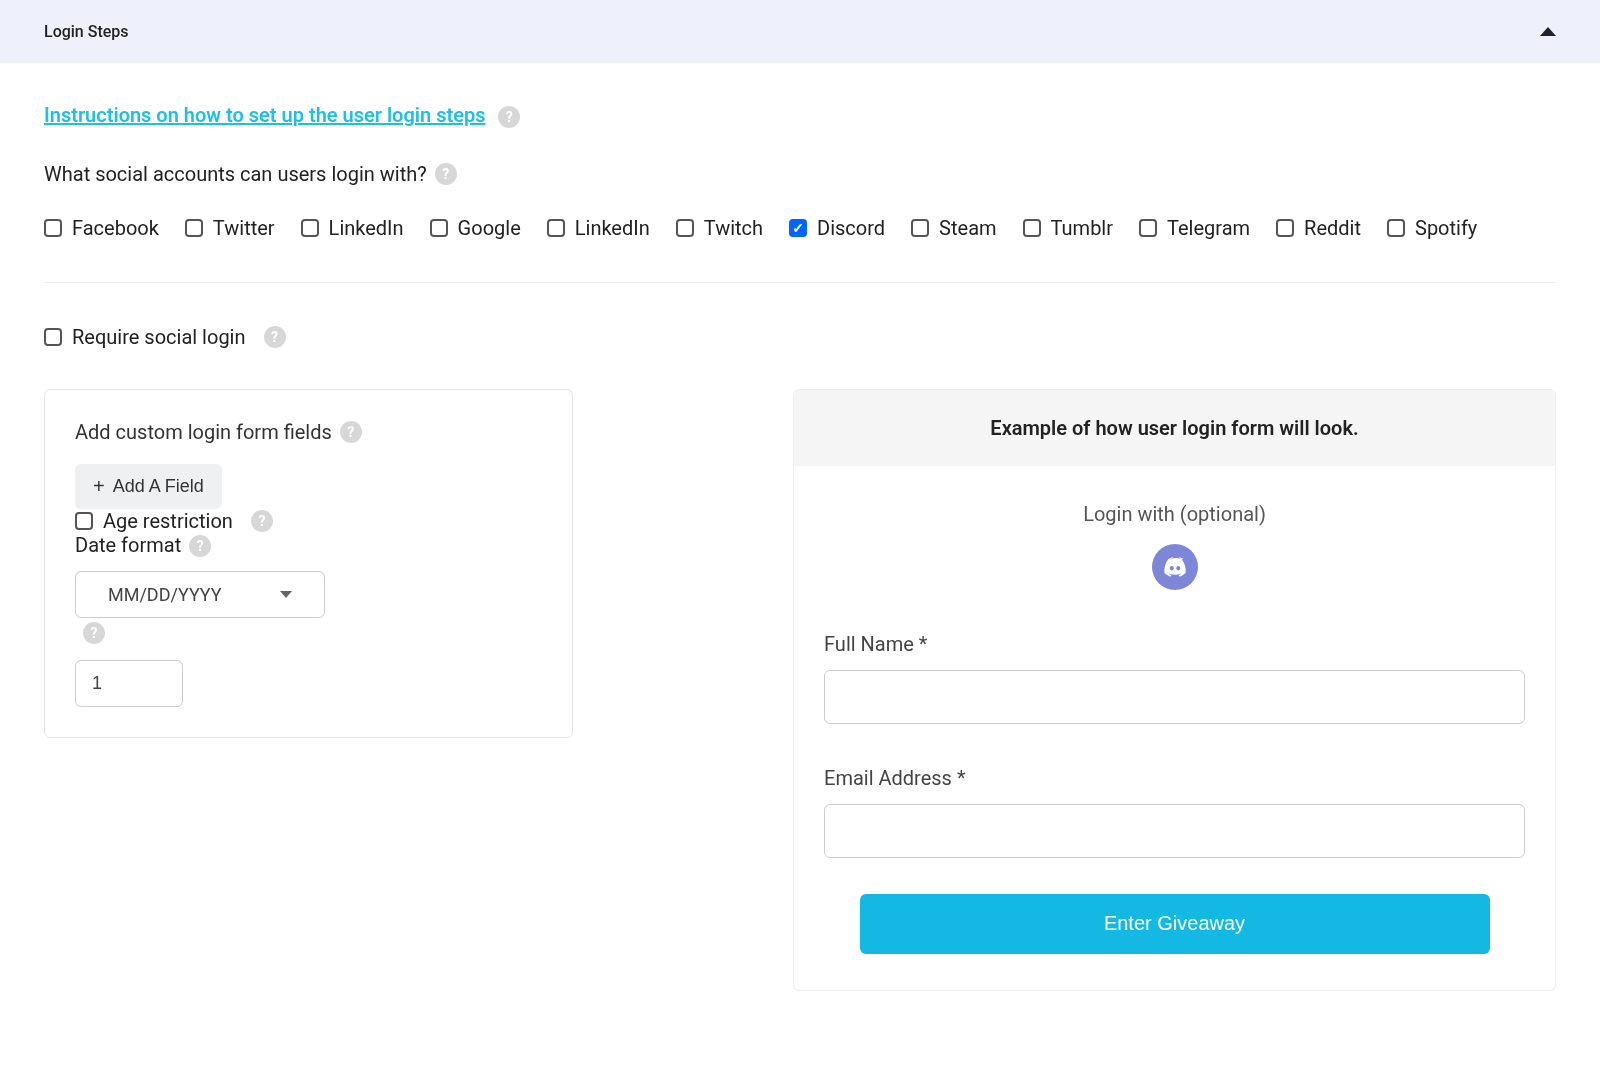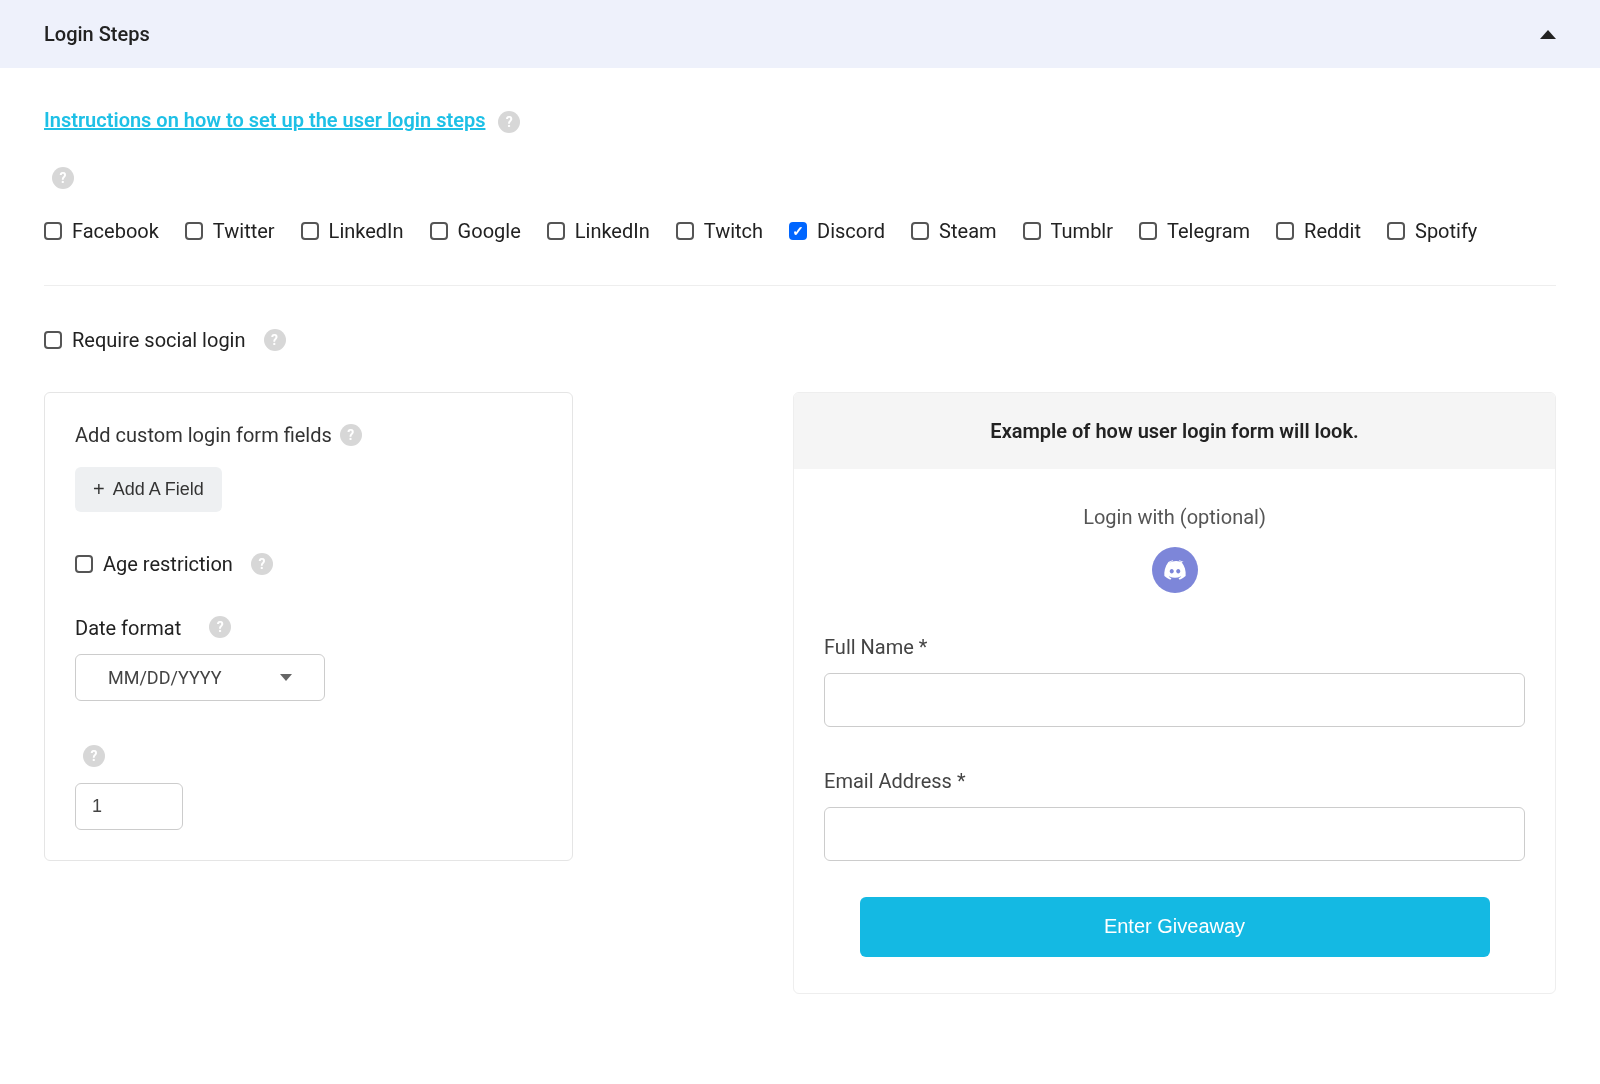--- a/index.html
+++ b/index.html
@@ -1,36 +1,36 @@
 <!DOCTYPE html>
 <html><head>
 <meta charset="utf-8">
 <style>
 * { box-sizing: border-box; margin: 0; padding: 0; }
 body { font-family: -apple-system, BlinkMacSystemFont, "Segoe UI", Roboto, Helvetica, Arial, sans-serif; color: #222; background:#fff; font-size:19px; }
 .wrap { width:1600px; }
 .hdr { background:#eef1fb; padding: 22px 44px; display:flex; justify-content:space-between; align-items:center; }
-.hdr-title { font-size:20px; font-weight:500; color:#222; }
+.hdr-title { font-size:16px; font-weight:500; color:#222; }
 .caret-up { width:0; height:0; border-left:8px solid transparent; border-right:8px solid transparent; border-bottom:9px solid #222; }
 .content { padding: 40px 44px; }
 .link { color:#1ec0e6; font-weight:600; font-size:20px; }
 .qmark { display:inline-flex; align-items:center; justify-content:center; width:22px; height:22px; border-radius:50%; background:#d7d7d7; color:#fff; font-size:14px; font-weight:700; margin-left:8px; vertical-align:middle; }
 .section-label { font-size:20px; color:#222; margin-top:34px; display:flex; align-items:center; }
 .checkrow { display:flex; flex-wrap:wrap; gap:38px 26px; margin-top:30px; }
 .chk { display:flex; align-items:center; gap:10px; font-size:20px; color:#222; }
 .box { width:18px; height:18px; border:2px solid #555; border-radius:4px; display:inline-flex; align-items:center; justify-content:center; background:#fff; }
 .box.checked { background:#0066ff; border-color:#0066ff; }
 .box.checked::after { content:"✓"; color:#fff; font-size:14px; font-weight:900; line-height:1; }
 hr.div { border:none; border-top:1px solid #eee; margin:42px 0; }
 .two { display:flex; gap:220px; align-items:flex-start; }
 .panel { border:1px solid #e5e5e5; border-radius:6px; padding:30px; width:564px; }
 .panel-h { font-size:20px; color:#333; margin-bottom:20px; display:flex; align-items:center; }
 .addbtn { background:#eef0f2; border:none; border-radius:6px; padding:12px 18px; font-size:18px; color:#333; display:inline-flex; align-items:center; gap:8px; cursor:pointer; }
 .plus { font-size:20px; line-height:1; }
-.sub { margin-top:40px; }
+.sub { }
 .select { border:1px solid #ccc; border-radius:6px; padding:12px 32px; width:250px; display:flex; justify-content:space-between; align-items:center; font-size:18px; color:#444; background:#fff; margin-top:14px; }
 .chev { width:0; height:0; border-left:6px solid transparent; border-right:6px solid transparent; border-top:7px solid #666; }
 .numin { border:1px solid #ccc; border-radius:6px; padding:12px 16px; width:108px; font-size:18px; color:#444; margin-top:16px; }
 .linkblock { color:#1ec0e6; font-weight:600; font-size:20px; margin-top:36px; line-height:1.5; display:block; }
 .preview { width:820px; border:1px solid #eee; border-radius:6px; overflow:hidden; }
 .preview-hdr { background:#f5f5f5; padding:26px; text-align:center; font-size:20px; font-weight:600; color:#222; }
 .preview-body { padding:36px 30px; }
 .loginwith { text-align:center; font-size:20px; color:#555; }
 .dicon { width:46px; height:46px; border-radius:50%; background:#7d86d9; display:flex; align-items:center; justify-content:center; margin:18px auto 0; }
 .dicon svg { width:26px; height:26px; fill:#fff; }
@@ -47,20 +47,21 @@
     <span class="caret-up"></span>
   </div>
 
   <div class="content">
     <div>
       <a class="link" href="#">Instructions on how to set up the user login steps</a>
       <span class="qmark">?</span>
     </div>
 
     <div class="section-label">
+      <span>What social accounts can users login with?</span>
       <span class="qmark">?</span>
     </div>
 
     <div class="checkrow" id="social-row">
         <label class="chk">
           <span class="box"></span>
           <span>Facebook</span>
         </label>
         <label class="chk">
           <span class="box"></span>
@@ -130,21 +131,21 @@
 
         <div class="sub">
           <label class="chk">
             <span class="box" id="agebox"></span>
             <span>Age restriction</span>
             <span class="qmark">?</span>
           </label>
         </div>
 
         <div class="sub">
-          <div style="display:flex;align-items:flex-start;gap:20px;">
+          <div style="display:flex;align-items:flex-end;">
             <span style="font-size:20px;">Date format</span>
             <span class="qmark">?</span>
           </div>
           <div class="select">
             <span>MM/DD/YYYY</span>
             <span class="chev"></span>
           </div>
         </div>
 
         <div class="sub">

